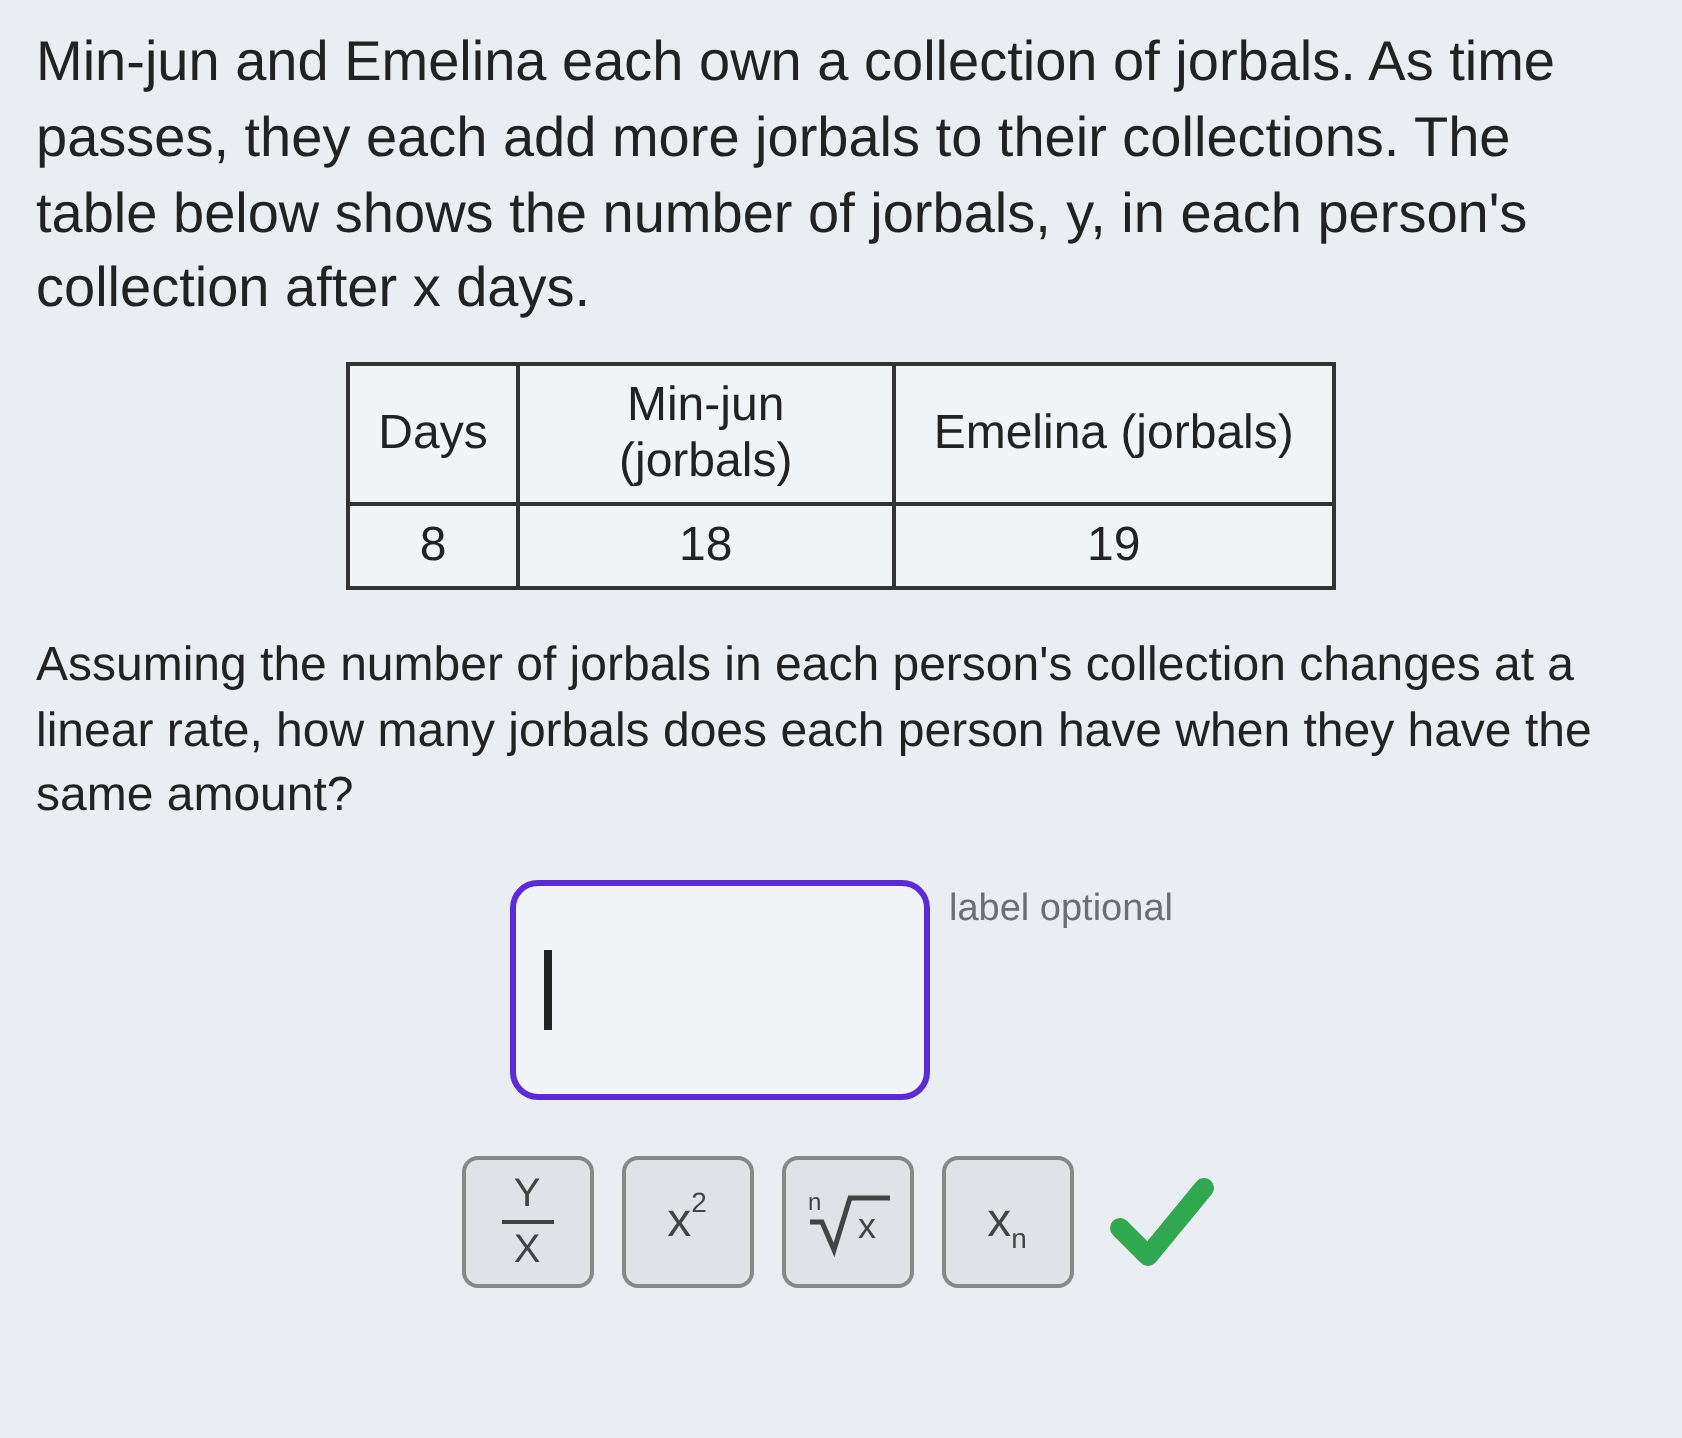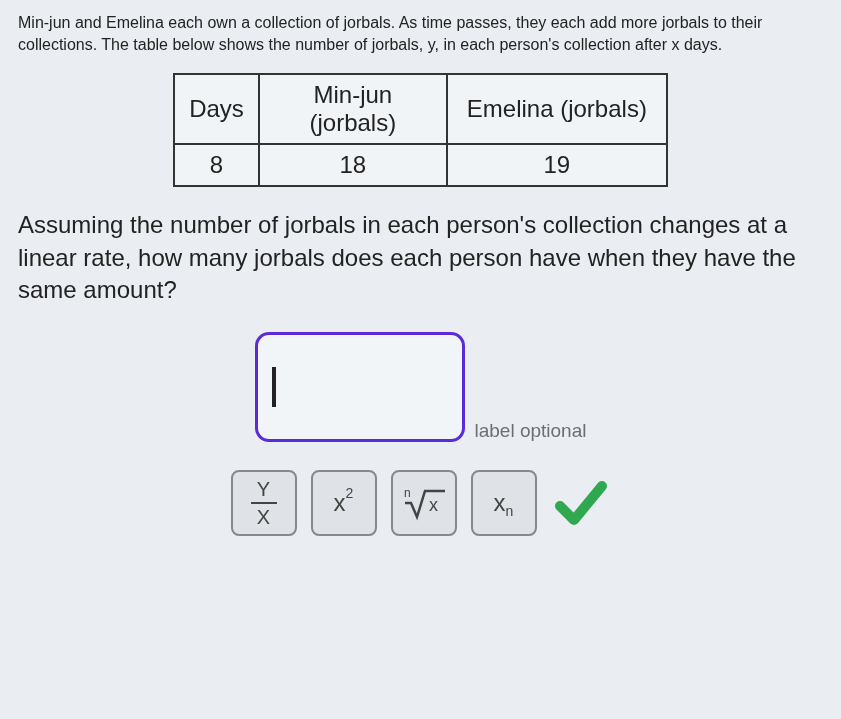--- a/index.html
+++ b/index.html
@@ -6,21 +6,21 @@
   body {
     font-family: Arial, Helvetica, sans-serif;
     background: #eaeef2;
     width: 841px;
     height: 719px;
     overflow: hidden;
     padding: 12px 18px 0 18px;
     color: #222;
   }
   .prompt {
-    font-size: 16px;
+    font-size: 28px;
     line-height: 1.35;
     margin-bottom: 18px;
   }
   .table-wrap {
     display: flex;
     justify-content: center;
     margin-bottom: 22px;
   }
   table {
     border-collapse: collapse;
@@ -38,21 +38,21 @@
   th:nth-child(2), td:nth-child(2) { width: 188px; }
   th:nth-child(3), td:nth-child(3) { width: 220px; margin-left: 20px; }
   .prompt2 {
     font-size: 24px;
     line-height: 1.35;
     margin-bottom: 26px;
   }
   .answer-row {
     display: flex;
     justify-content: center;
-    align-items: flex-end;
+    align-items: flex-start;
     gap: 10px;
     margin-bottom: 28px;
   }
   .answer-box {
     width: 210px;
     height: 110px;
     border: 3px solid #5a2bd6;
     border-radius: 14px;
     background: rgba(255,255,255,0.4);
     position: relative;

